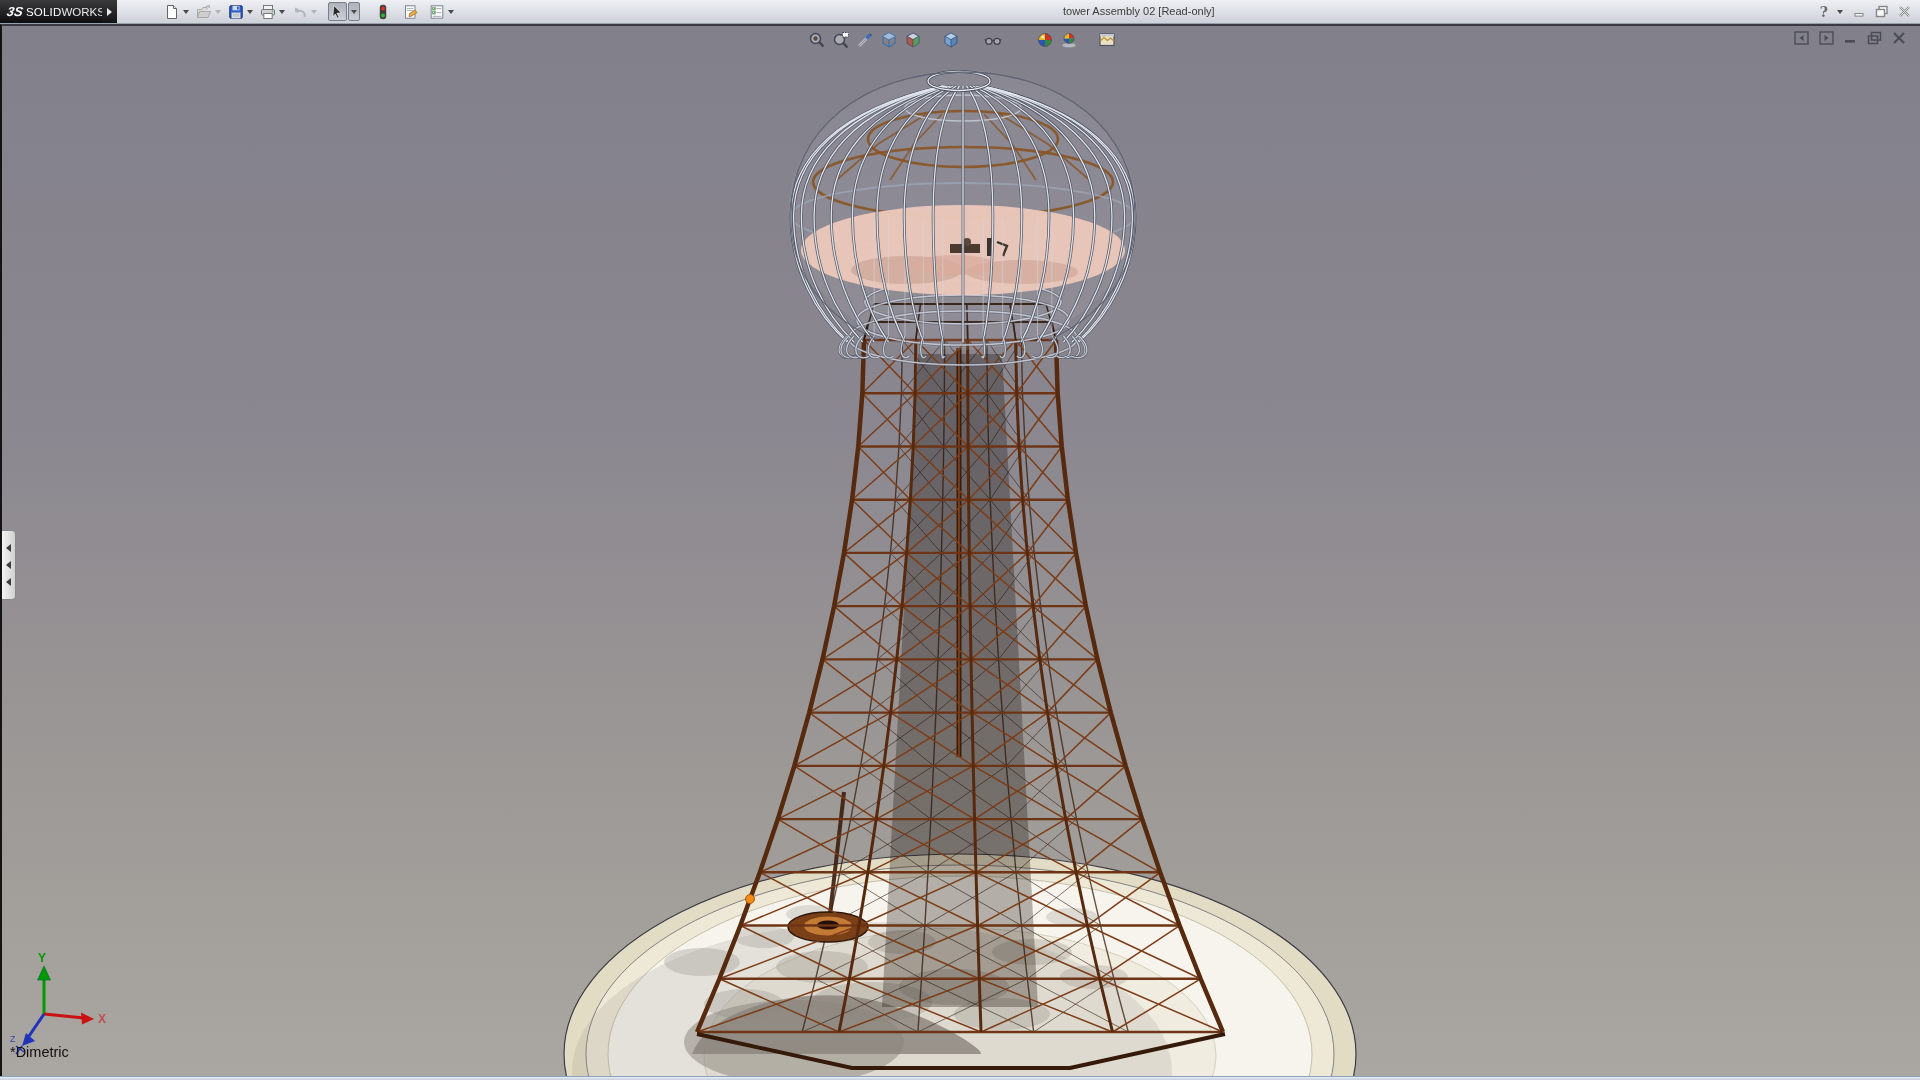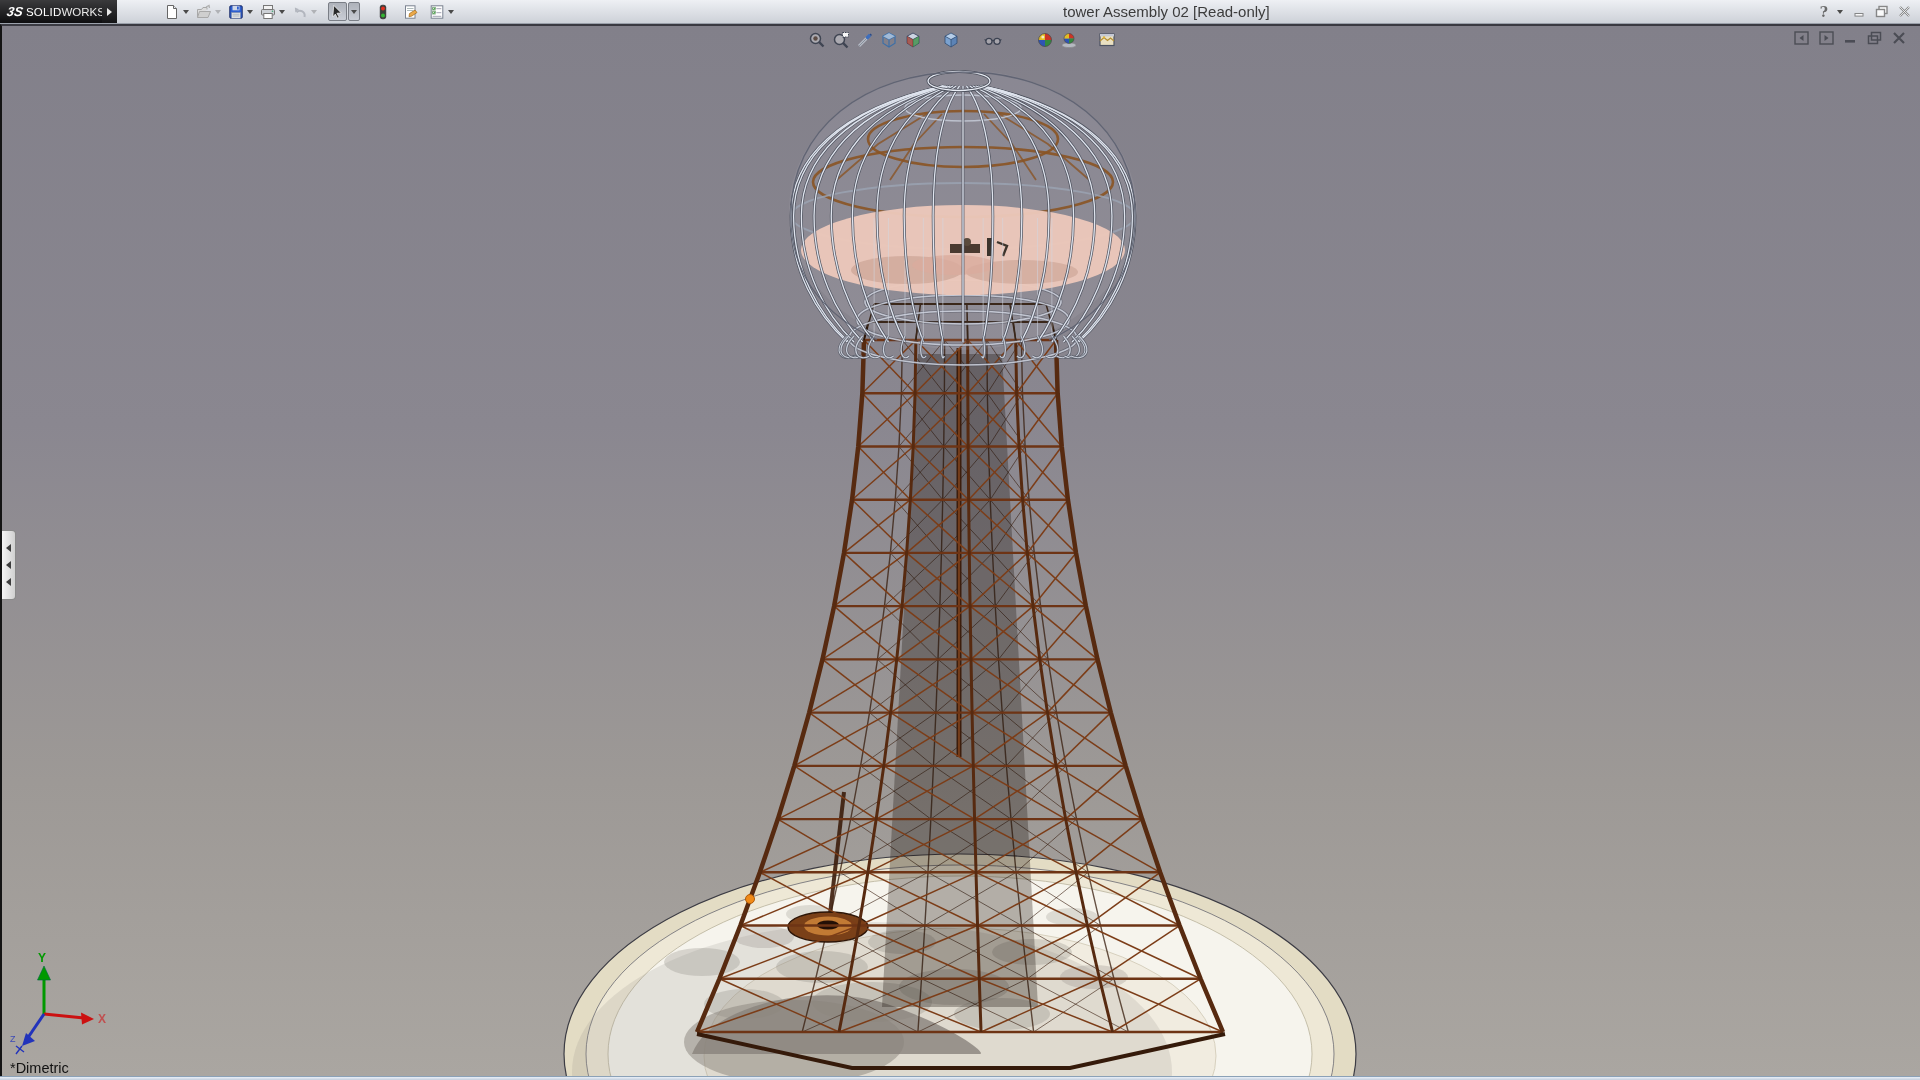--- a/index.html
+++ b/index.html
@@ -15,38 +15,38 @@
   .brand-light{font-weight:400;font-size:11.5px;color:#e8e8e8;}
   .brand-arrow{position:absolute;left:102px;top:0;width:15px;height:23px;
     background:linear-gradient(#39393b,#141416);display:flex;align-items:center;justify-content:center;cursor:pointer;}
   .brand-arrow span{width:0;height:0;border-left:5px solid #e8e8e8;border-top:4px solid transparent;border-bottom:4px solid transparent;}
   .tb{position:absolute;left:162px;top:0;height:23px;display:flex;align-items:center;}
   .tb-item{display:flex;align-items:center;margin-right:3px;}
   .tb-btn{width:19px;height:19px;display:flex;align-items:center;justify-content:center;border-radius:2px;}
   .tb-pressed{background:linear-gradient(#aeb2ba,#c9cdd5);border:1px solid #7a7e86;box-sizing:border-box;}
   .car{width:0;height:0;border-top:4px solid #4a4a4a;border-left:3.5px solid transparent;border-right:3.5px solid transparent;margin:0 2px;}
   .car.dis{border-top-color:#b0b2b6;}
-  .win-title{position:absolute;left:1063px;top:0;height:23px;line-height:23px;font-size:15px;color:#3c3c3c;white-space:nowrap;}
+  .win-title{position:absolute;left:1063px;top:0;height:23px;line-height:23px;font-size:11px;color:#3c3c3c;white-space:nowrap;}
   .win-ctrl{position:absolute;right:8px;top:0;height:23px;display:flex;align-items:center;gap:7px;}
   .wc{display:flex;align-items:center;justify-content:center;cursor:pointer;opacity:.85;}
   .help-q{font-size:14px;font-weight:bold;color:#555;font-family:"DejaVu Serif",serif;}
   
   .viewport{position:absolute;top:24px;left:0;right:0;bottom:4px;overflow:hidden;
     border-top:2px solid #3a3a42;border-left:2px solid #141414;box-sizing:border-box;
     background:linear-gradient(180deg,#82808a 0%,#8a8790 38%,#9d9996 72%,#aaa6a1 100%);}
   #scene{position:absolute;top:0;left:0;}
   .headsup{position:absolute;top:5px;left:806px;display:flex;align-items:center;}
   .hu{width:18px;height:18px;margin-right:6px;display:flex;align-items:center;justify-content:center;opacity:.95;cursor:pointer;}
   .doc-controls{position:absolute;top:5px;right:14px;display:flex;align-items:center;gap:10px;}
   .dc{display:flex;align-items:center;justify-content:center;cursor:pointer;opacity:.8;}
   .fm-tab{position:absolute;left:0;top:504px;width:13px;height:68px;
     background:linear-gradient(90deg,#f4f4f4,#d0d0d0);border:1px solid #8a8a8a;border-left:none;
     border-radius:0 4px 4px 0;display:flex;flex-direction:column;align-items:center;justify-content:center;gap:9px;cursor:pointer;}
   .fm-tab i{width:0;height:0;border-right:5px solid #3c3c3c;border-top:4px solid transparent;border-bottom:4px solid transparent;}
-  .orientation-label{position:absolute;left:8px;bottom:0px;font-size:14.5px;color:#121212;}
+  .orientation-label{position:absolute;left:8px;bottom:16px;font-size:14.5px;color:#121212;}
   
   .statusbar{position:absolute;left:0;right:0;bottom:0;height:4px;
     background:linear-gradient(#e9eff7,#c4cfde);border-top:1px solid #8ba1b7;box-sizing:border-box;}
 </style>
 </head>
 <body>
 
 <div class="app">
 
   <div class="titlebar">

